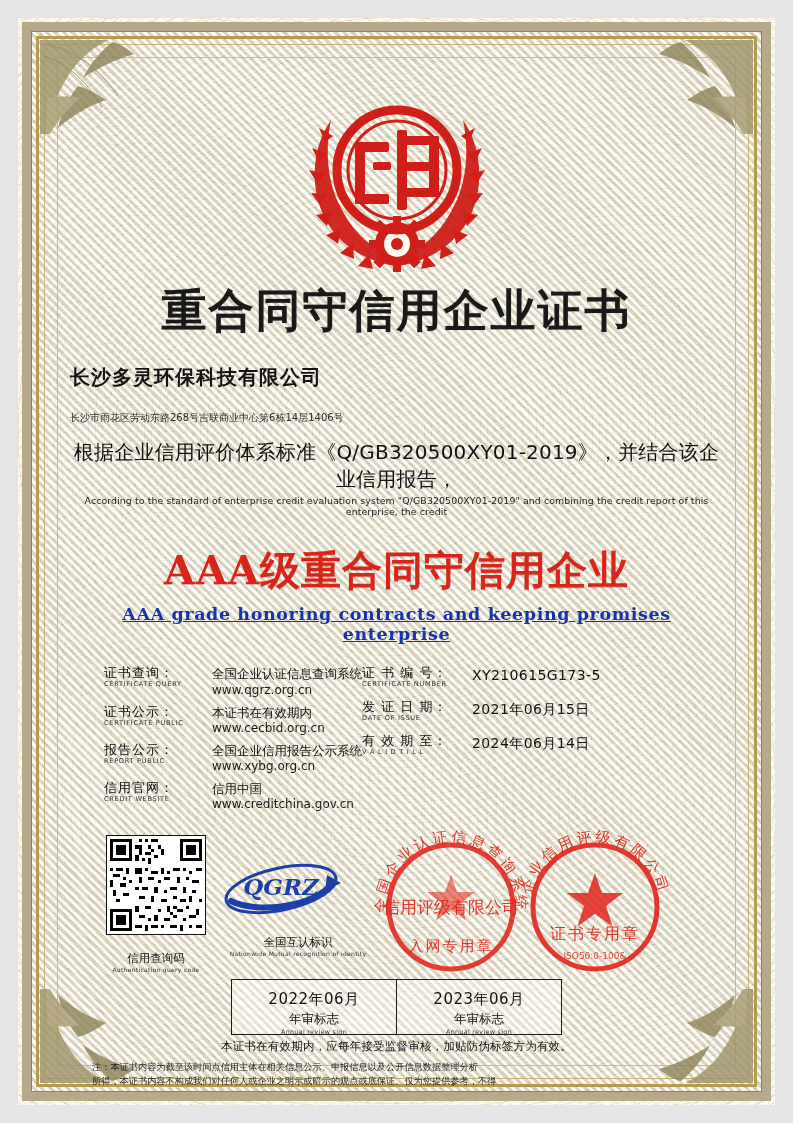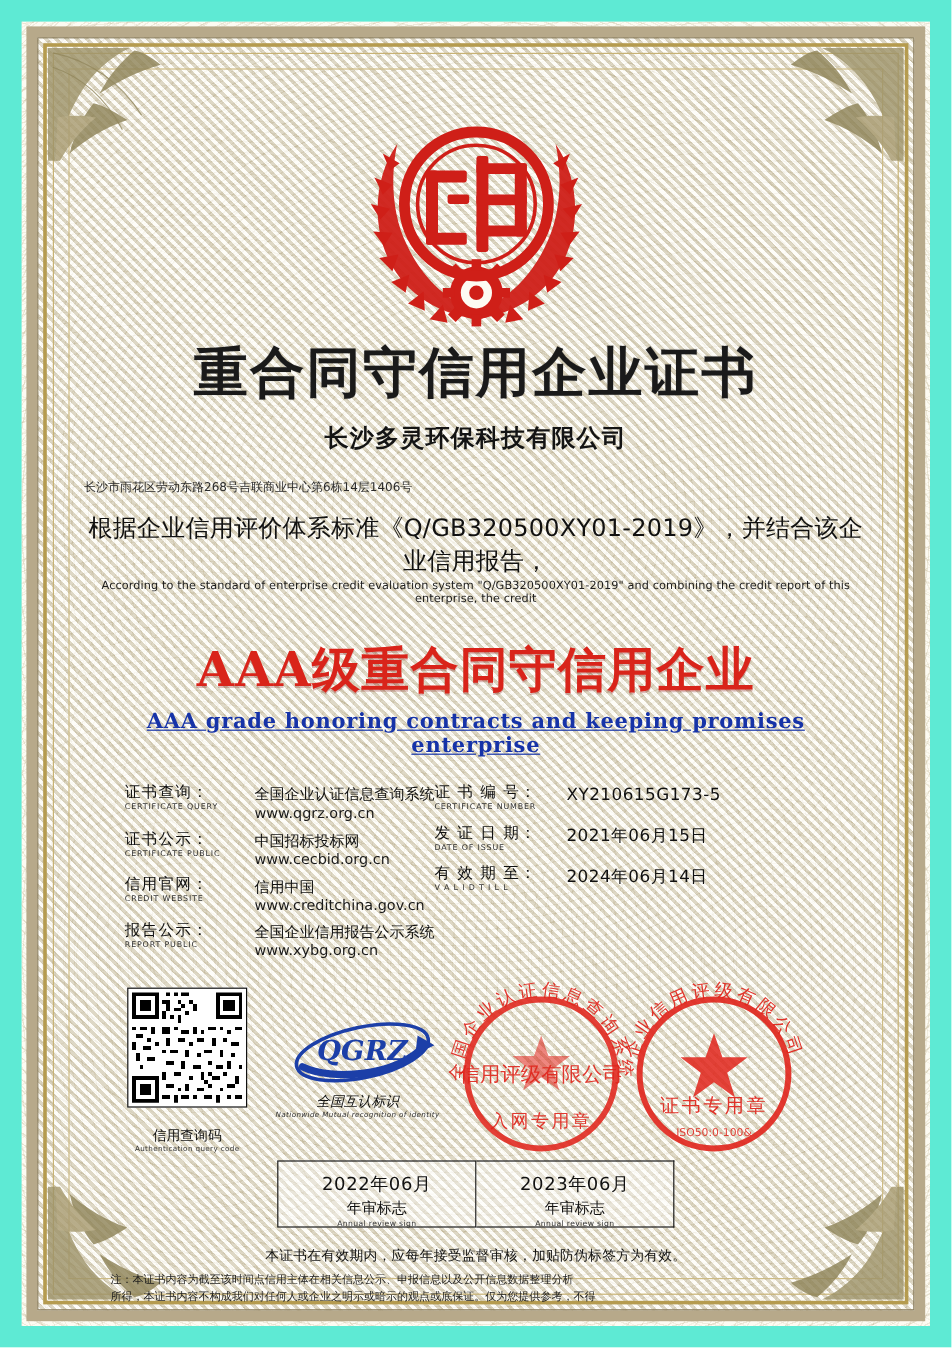--- a/index.html
+++ b/index.html
@@ -12,21 +12,21 @@
     height: 1123px;
     font-family: "Liberation Sans", sans-serif;
     overflow: hidden;
   }
 
   
   .page {
     position: relative;
     width: 793px;
     height: 1123px;
-    background: #5eead4;
+    background: #e5e5e5;
     overflow: hidden;
   }
 
   
   .guilloche {
     position: absolute;
     inset: 18px 18px 18px 18px;
     background-color: #fdfbf2;
     background-image:
       repeating-radial-gradient(circle at 50% 38%, rgba(175,160,120,0.20) 0 1px, rgba(255,255,255,0) 1px 7px),
@@ -118,27 +118,27 @@
     text-align: center;
     font-family: "DejaVu Serif", "Liberation Serif", serif;
     font-weight: bold;
     font-size: 16.5px;
     color: #111;
     letter-spacing: 0.4px;
     margin-top: 6px;
   }
 
   .company {
-    text-align: center;
+    text-align: left;
     font-family: "DejaVu Sans", sans-serif;
     font-weight: bold;
     font-size: 20px;
     color: #141414;
     letter-spacing: 1px;
-    margin-top: 16px;
+    margin-top: 28px;
   }
   .address {
     font-family: "DejaVu Sans", sans-serif;
     font-size: 10px;
     color: #2b2b2b;
     margin-top: 20px;
   }
 
   .para {
     margin-top: 14px;
@@ -268,32 +268,31 @@
   .qr-caption .en {
     display: block;
     font-family: "DejaVu Sans", sans-serif;
     font-size: 6px;
     color: #333;
     letter-spacing: 0.3px;
   }
 
   .qgrz {
     position: absolute;
-    left: 166px;
+    left: 145px;
     top: 14px;
     width: 132px;
     text-align: center;
   }
   .qgrz-caption {
     position: absolute;
     left: 158px;
-    top: 88px;
+    top: 100px;
     width: 140px;
     text-align: center;
-    font-style: italic;
   }
   .qgrz-caption .cn {
     display: block;
     font-family: "DejaVu Sans", sans-serif;
     font-size: 11.5px;
     color: #111;
   }
   .qgrz-caption .en {
     display: block;
     font-family: "DejaVu Sans", sans-serif;
@@ -345,21 +344,21 @@
   .review-box .en {
     font-family: "DejaVu Sans", sans-serif;
     font-size: 6.4px;
     color: #333;
     letter-spacing: 0.3px;
   }
 
   
   .footer-main {
     text-align: center;
-    margin-top: 16px;
+    margin-top: 4px;
     font-family: "DejaVu Sans", sans-serif;
     font-size: 11.5px;
     color: #111;
     letter-spacing: 0.2px;
   }
   .footer-note {
     margin-top: 6px;
     padding: 0 22px;
     font-family: "DejaVu Sans", sans-serif;
     font-size: 9.2px;
@@ -513,44 +512,44 @@
             <span class="sub">www.qgrz.org.cn</span>
           </div>
         </div>
 
         <div class="info-row">
           <div class="lbl">
             <span class="cn">证书公示：</span>
             <span class="en">CERTIFICATE PUBLIC</span>
           </div>
           <div class="val">
-            <span>中国招标投标网</span>
+            <span>本证书在有效期内</span>
             <span class="sub">www.cecbid.org.cn</span>
+          </div>
+        </div>
+
+        <div class="info-row">
+          <div class="lbl">
+            <span class="cn">报告公示：</span>
+            <span class="en">REPORT PUBLIC</span>
+          </div>
+          <div class="val">
+            <span>全国企业信用报告公示系统</span>
+            <span class="sub">www.xybg.org.cn</span>
           </div>
         </div>
 
         <div class="info-row">
           <div class="lbl">
             <span class="cn">信用官网：</span>
             <span class="en">CREDIT WEBSITE</span>
           </div>
           <div class="val">
             <span>信用中国</span>
             <span class="sub">www.creditchina.gov.cn</span>
-          </div>
-        </div>
-
-        <div class="info-row">
-          <div class="lbl">
-            <span class="cn">报告公示：</span>
-            <span class="en">REPORT PUBLIC</span>
-          </div>
-          <div class="val">
-            <span>全国企业信用报告公示系统</span>
-            <span class="sub">www.xybg.org.cn</span>
           </div>
         </div>
       </div>
 
       <div class="info-col right">
         <div class="info-row">
           <div class="lbl">
             <span class="cn">证 书 编 号：</span>
             <span class="en">CERTIFICATE NUMBER</span>
           </div>

